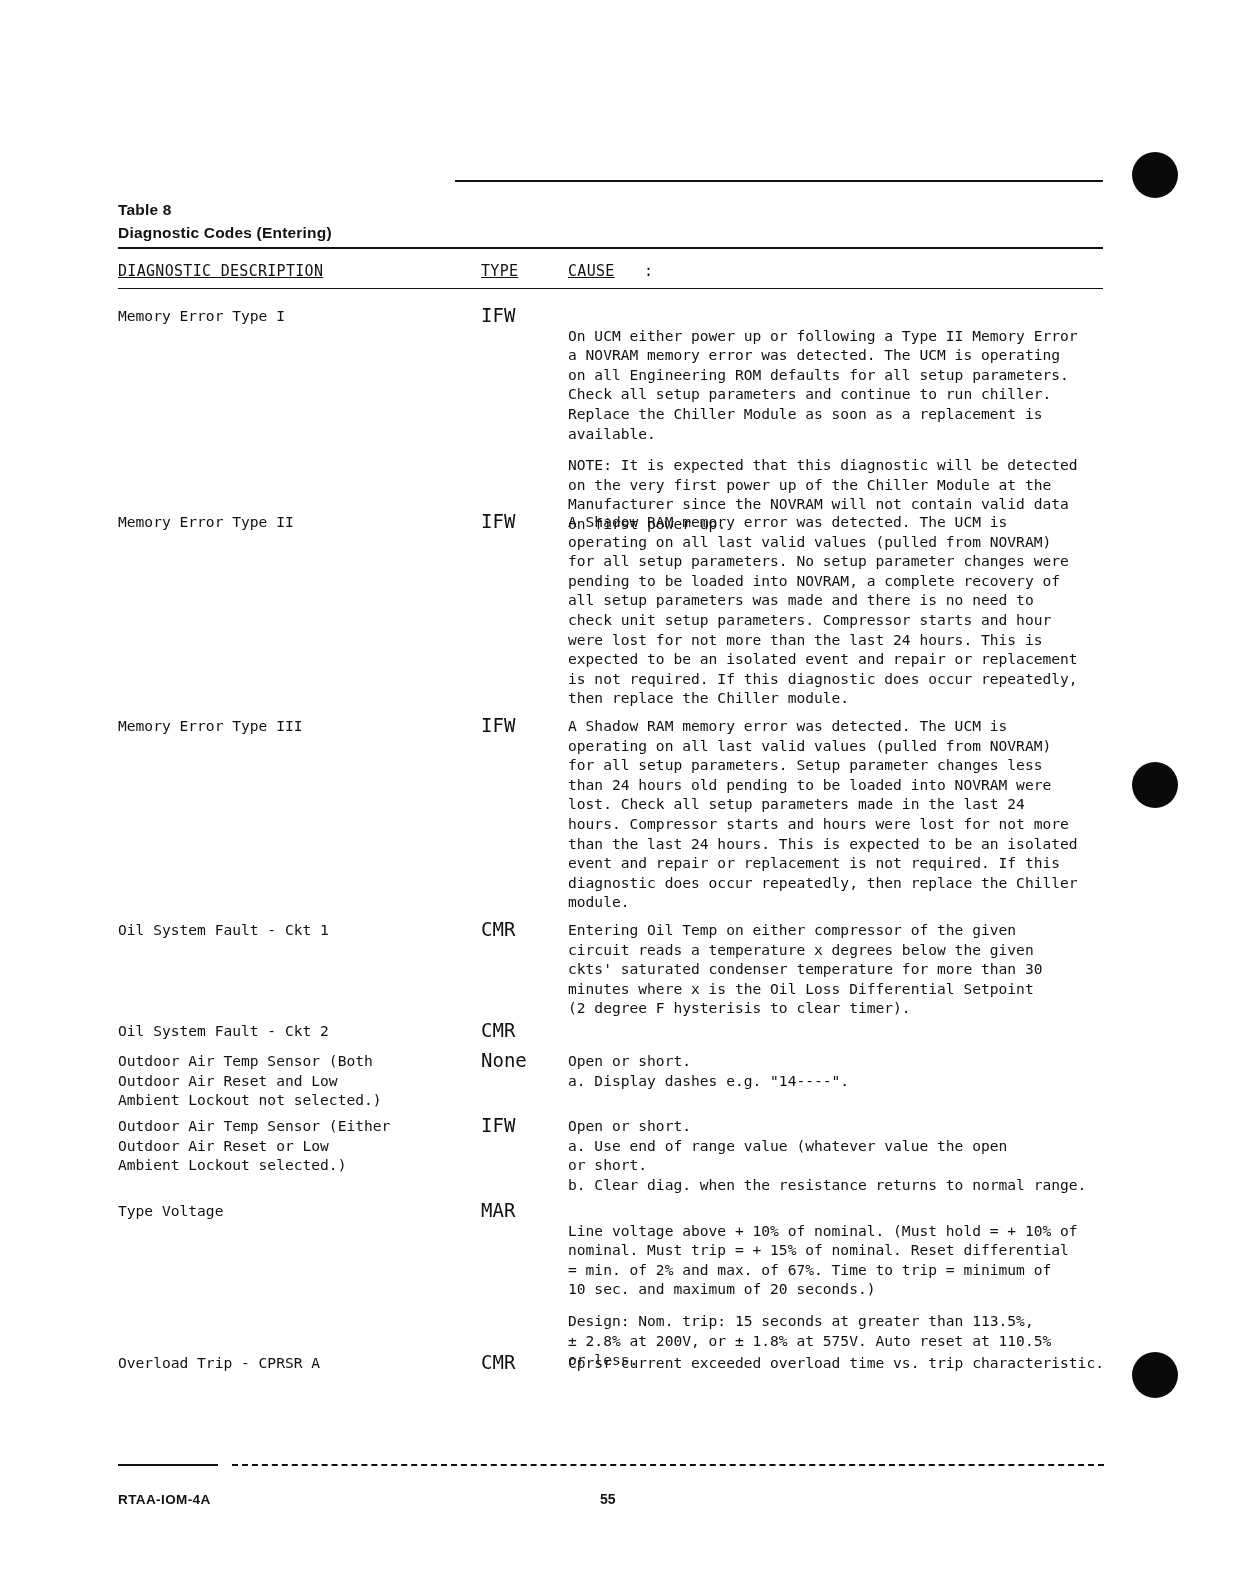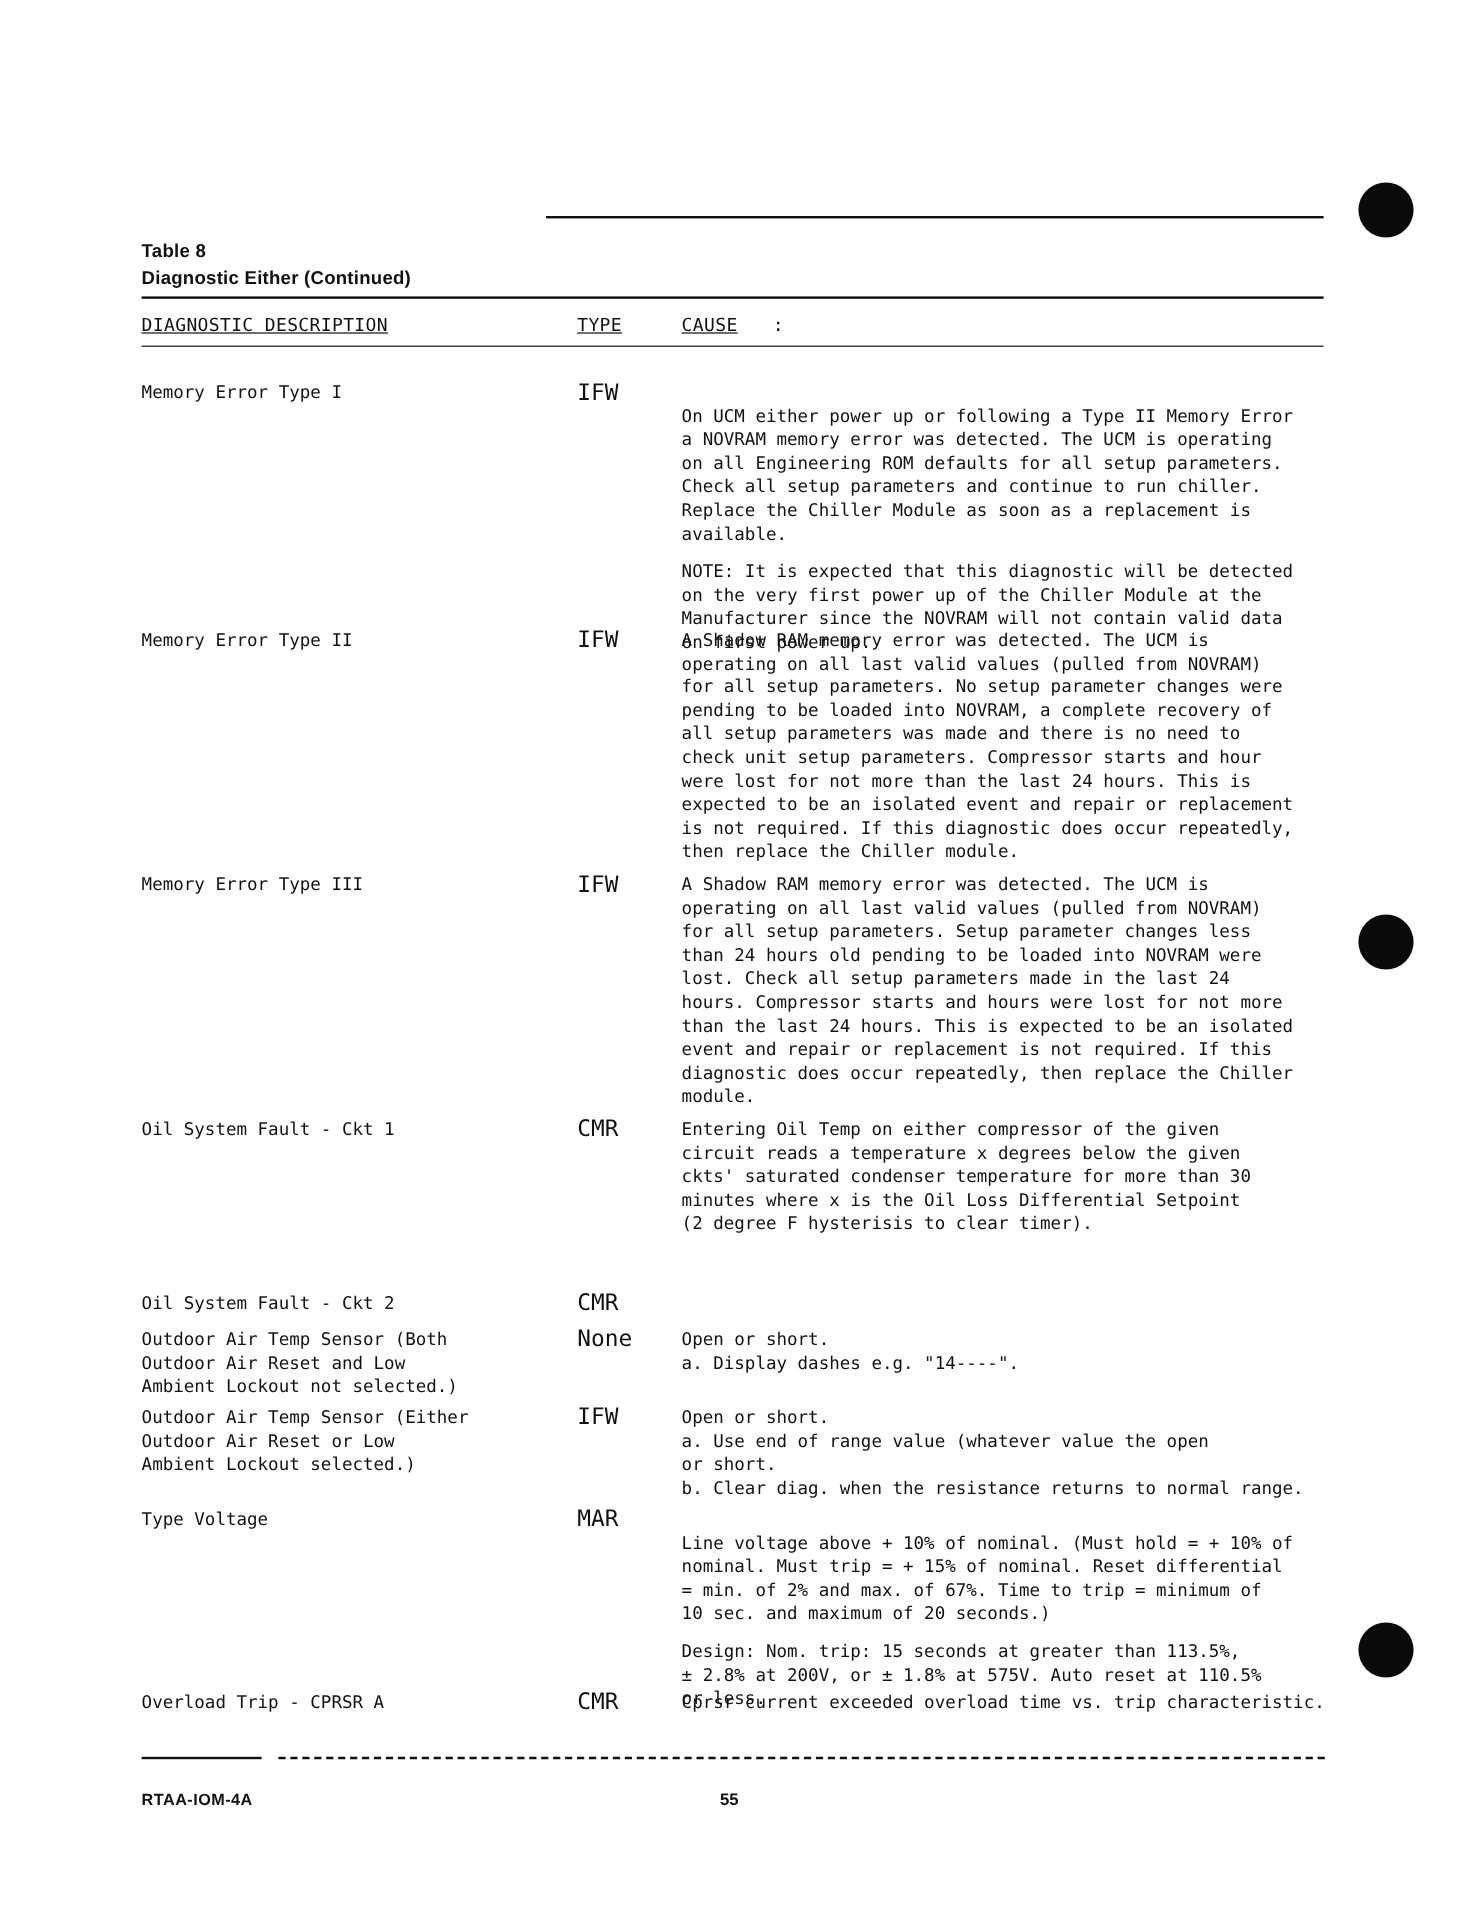--- a/index.html
+++ b/index.html
@@ -175,35 +175,35 @@
 <div class="page">
 
   <div class="punch p1"></div>
   <div class="punch p2"></div>
   <div class="punch p3"></div>
 
   <div class="top-rule"></div>
 
   <div class="title-block">
     <div>Table 8</div>
-    <div>Diagnostic Either (Continued)</div>
+    <div>Diagnostic Codes (Entering)</div>
   </div>
 
   <div class="rule-under-title"></div>
 
   <div class="colhead c1">DIAGNOSTIC DESCRIPTION</div>
   <div class="colhead c2">TYPE</div>
   <div class="colhead c3">CAUSE</div>
   <div class="colhead-extra">:</div>
 
   <div class="rule-under-head"></div>
 
   <div class="rows">
 
-    <div class="row" style="height:206px;margin-top:12px;">
+    <div class="row" style="height:206px;">
       <div class="cell-desc">Memory Error Type I</div>
       <div class="cell-type">IFW</div>
       <div class="cell-cause">
         <span>On UCM either power up or following a Type II Memory Error
 a NOVRAM memory error was detected. The UCM is operating
 on all Engineering ROM defaults for all setup parameters.
 Check all setup parameters and continue to run chiller.
 Replace the Chiller Module as soon as a replacement is
 available.</span>
         <span class="para2">NOTE: It is expected that this diagnostic will be detected
@@ -246,21 +246,21 @@
     <div class="row" style="height:101px;">
       <div class="cell-desc">Oil System Fault - Ckt 1</div>
       <div class="cell-type">CMR</div>
       <div class="cell-cause">Entering Oil Temp on either compressor of the given
 circuit reads a temperature x degrees below the given
 ckts' saturated condenser temperature for more than 30
 minutes where x is the Oil Loss Differential Setpoint
 (2 degree F hysterisis to clear timer).</div>
     </div>
 
-    <div class="row" style="height:30px;margin-top:44px;">
+    <div class="row" style="height:30px;">
       <div class="cell-desc">Oil System Fault - Ckt 2</div>
       <div class="cell-type">CMR</div>
     </div>
 
     <div class="row" style="height:65px;">
       <div class="cell-desc">Outdoor Air Temp Sensor (Both
    Outdoor Air Reset and Low
    Ambient Lockout not selected.)</div>
       <div class="cell-type">None</div>
       <div class="cell-cause">Open or short.

